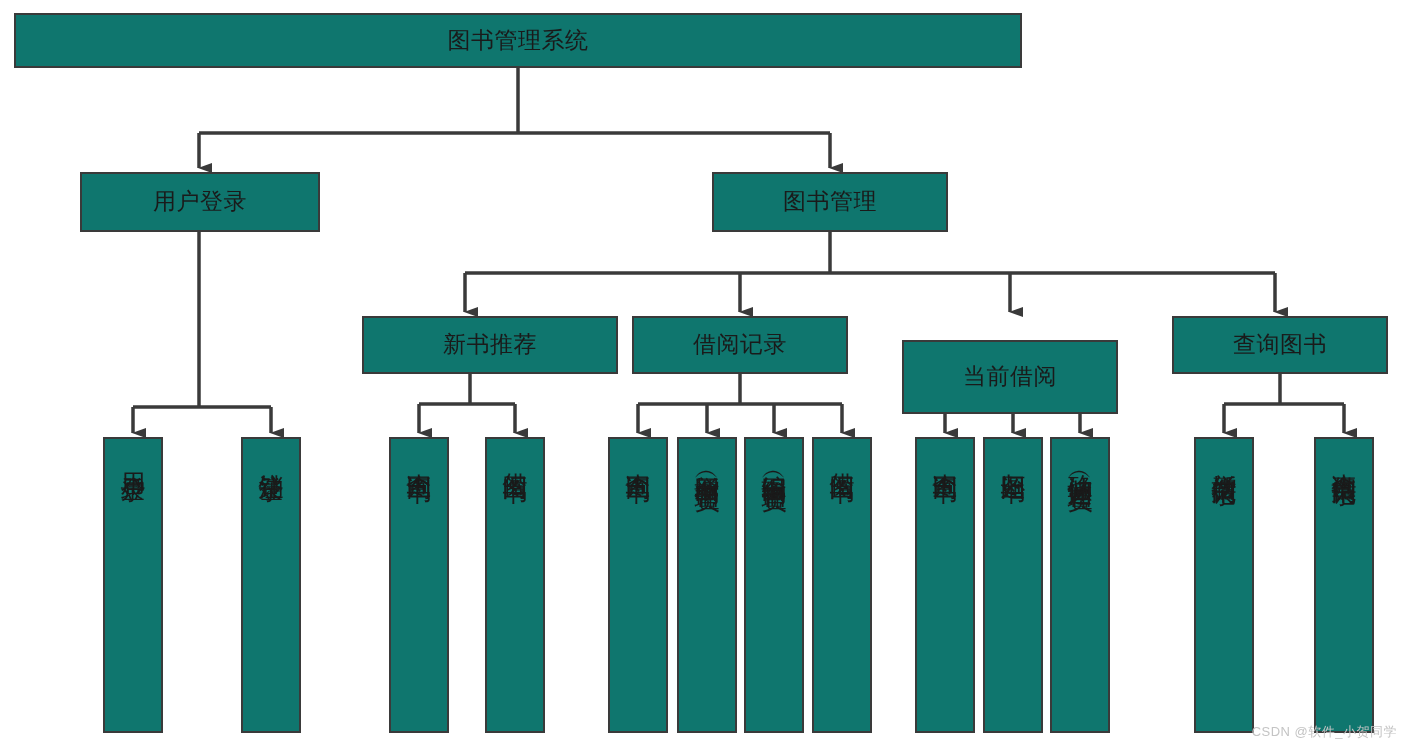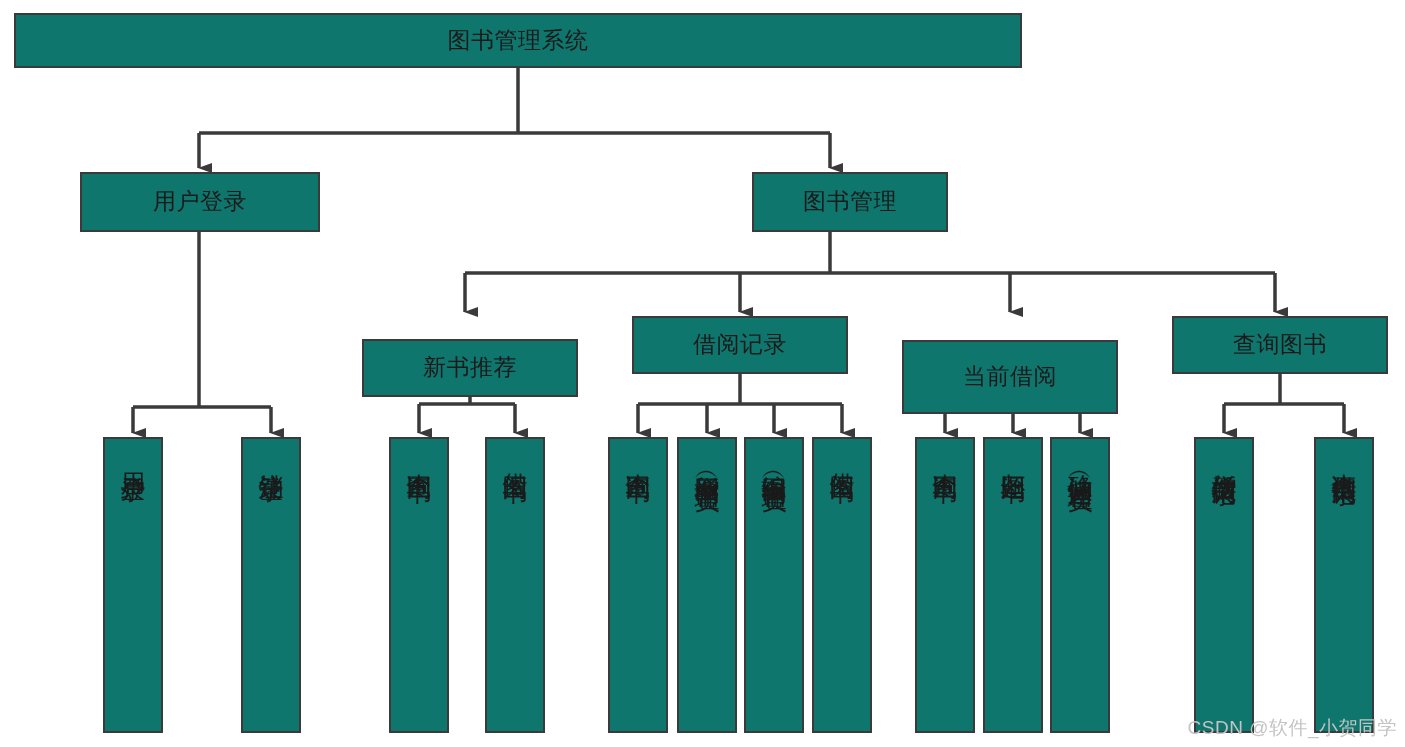--- a/index.html
+++ b/index.html
@@ -62,21 +62,21 @@
     letter-spacing: 2px;
     white-space: nowrap;
   }
   .node.vert.tall .label {
     padding-top: 2px;
   }
   .watermark {
     position: absolute;
     right: 8px;
     bottom: 6px;
-    font-size: 19px;
+    font-size: 13px;
     color: #c4c4c4;
     letter-spacing: 0.5px;
     white-space: nowrap;
     user-select: none;
   }
 </style>
 </head>
 <body>
 
 <div id="canvas">
@@ -131,25 +131,25 @@
     </g>
   </svg>
 
   <div class="node horiz root" style="left:14px; top:13px; width:1008px; height:55px;">
     <span class="label">图书管理系统</span>
   </div>
 
   <div class="node horiz" style="left:80px; top:172px; width:240px; height:60px;">
     <span class="label">用户登录</span>
   </div>
-  <div class="node horiz" style="left:752px; top:172px; width:196px; height:60px;">
+  <div class="node horiz" style="left:712px; top:172px; width:236px; height:60px;">
     <span class="label">图书管理</span>
   </div>
 
-  <div class="node horiz" style="left:362px; top:316px; width:216px; height:58px;margin-top:23px;">
+  <div class="node horiz" style="left:362px; top:316px; width:256px; height:58px;">
     <span class="label">新书推荐</span>
   </div>
   <div class="node horiz" style="left:632px; top:316px; width:216px; height:58px;">
     <span class="label">借阅记录</span>
   </div>
   <div class="node horiz" style="left:902px; top:316px; width:216px; height:74px;margin-top:24px;">
     <span class="label">当前借阅</span>
   </div>
   <div class="node horiz" style="left:1172px; top:316px; width:216px; height:58px;">
     <span class="label">查询图书</span>

